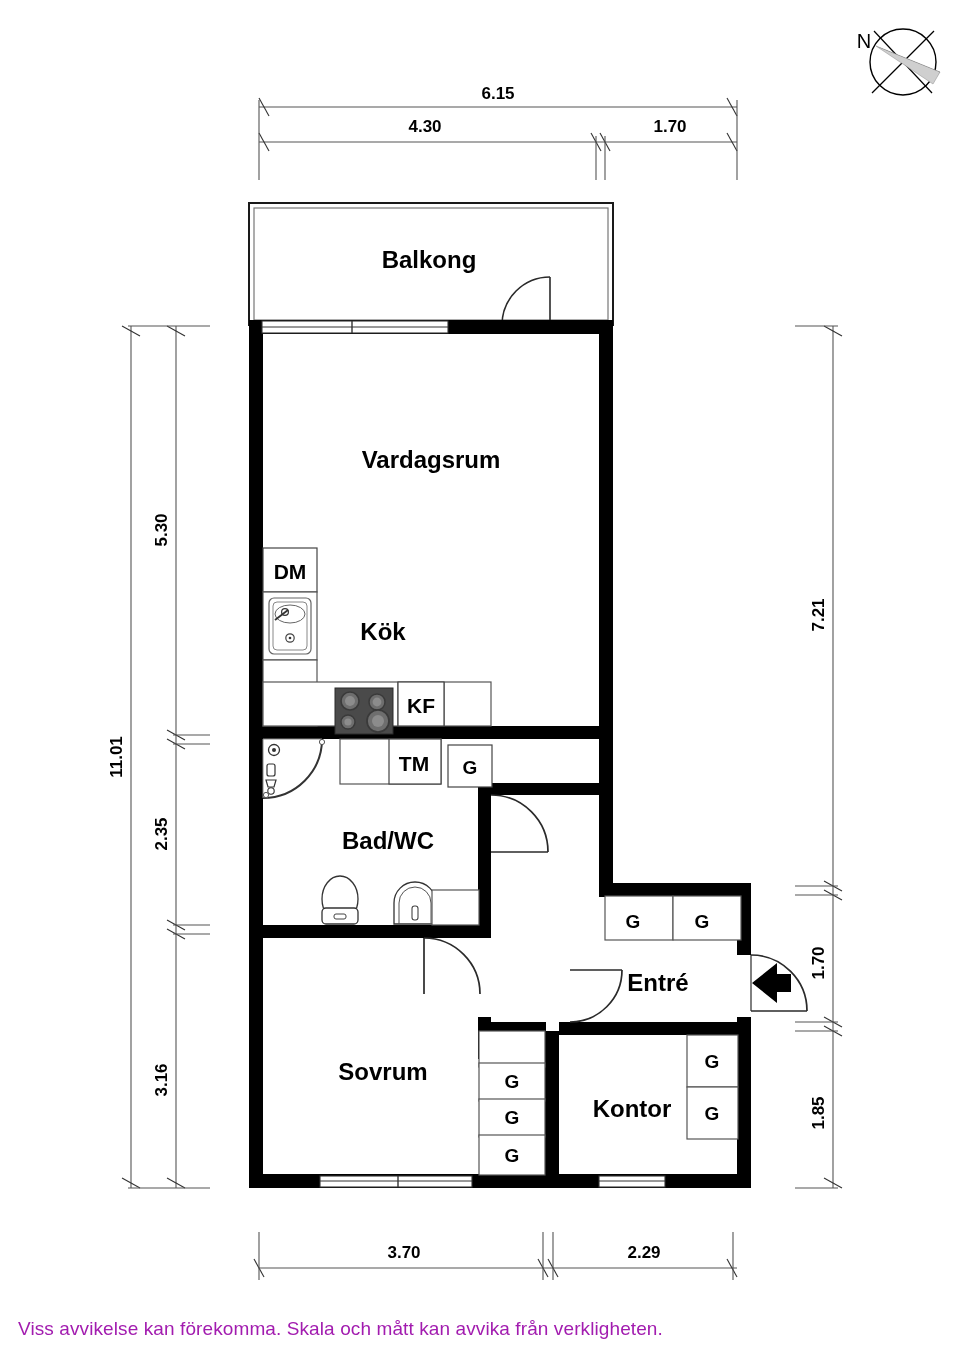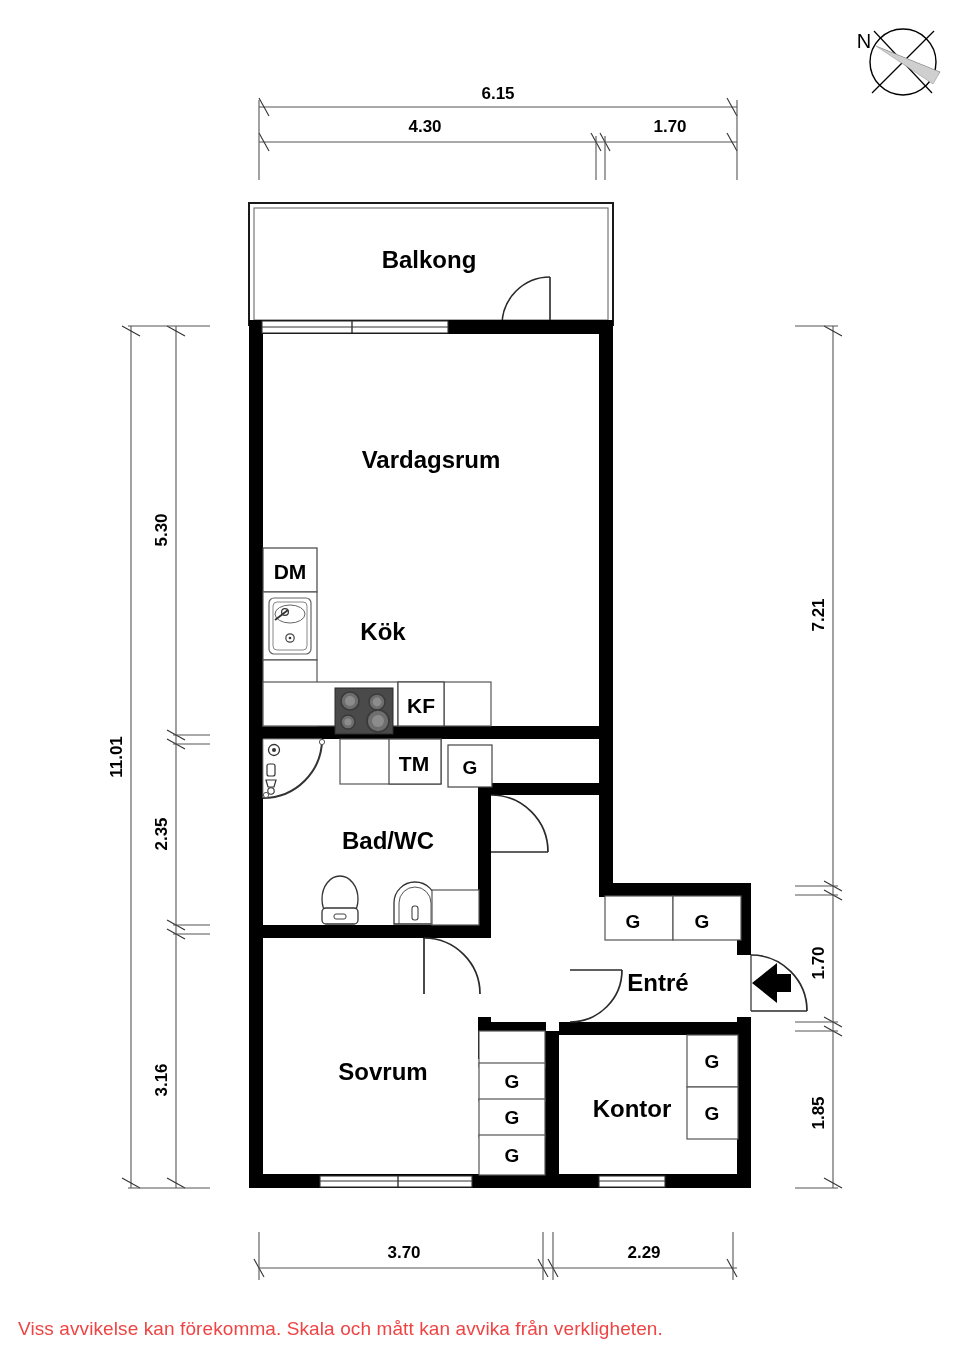--- a/index.html
+++ b/index.html
@@ -4,21 +4,21 @@
 <title>Floor Plan</title>
 <style>
   html,body{margin:0;padding:0;background:#ffffff;}
   body{
     width:960px;height:1358px;position:relative;overflow:hidden;
     font-family:"Liberation Sans", sans-serif;color:#000;
   }
   #plan{position:absolute;left:0;top:0;width:960px;height:1358px;}
   .footer-note{
     position:absolute;left:18px;top:1318px;
-    font-size:19px;color:#ef4444;letter-spacing:0.1px;
+    font-size:19px;color:#a21caf;letter-spacing:0.1px;
     font-family:"Liberation Sans", sans-serif;
     white-space:nowrap;
   }
   svg text{font-family:"Liberation Sans", sans-serif;}
   .rmlabel{font-weight:bold;font-size:24px;fill:#000;text-anchor:middle;}
   .applabel{font-weight:bold;font-size:21px;fill:#000;text-anchor:middle;}
   .glabel{font-weight:bold;font-size:19px;fill:#000;text-anchor:middle;}
   .dimtext{font-weight:bold;font-size:17px;fill:#000;text-anchor:middle;}
   .northlabel{font-size:20px;fill:#000;text-anchor:middle;}
 </style>

